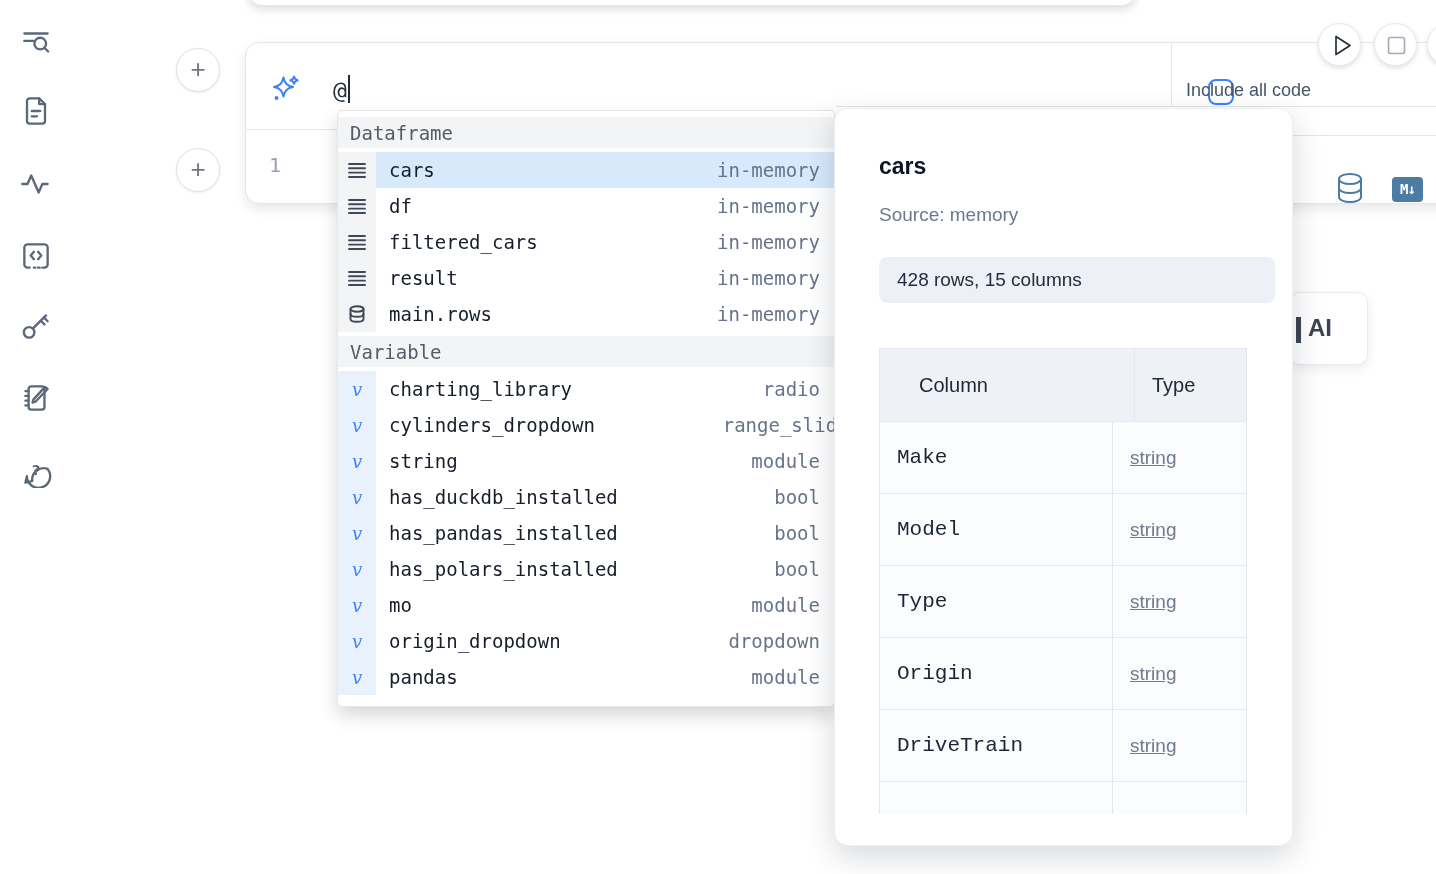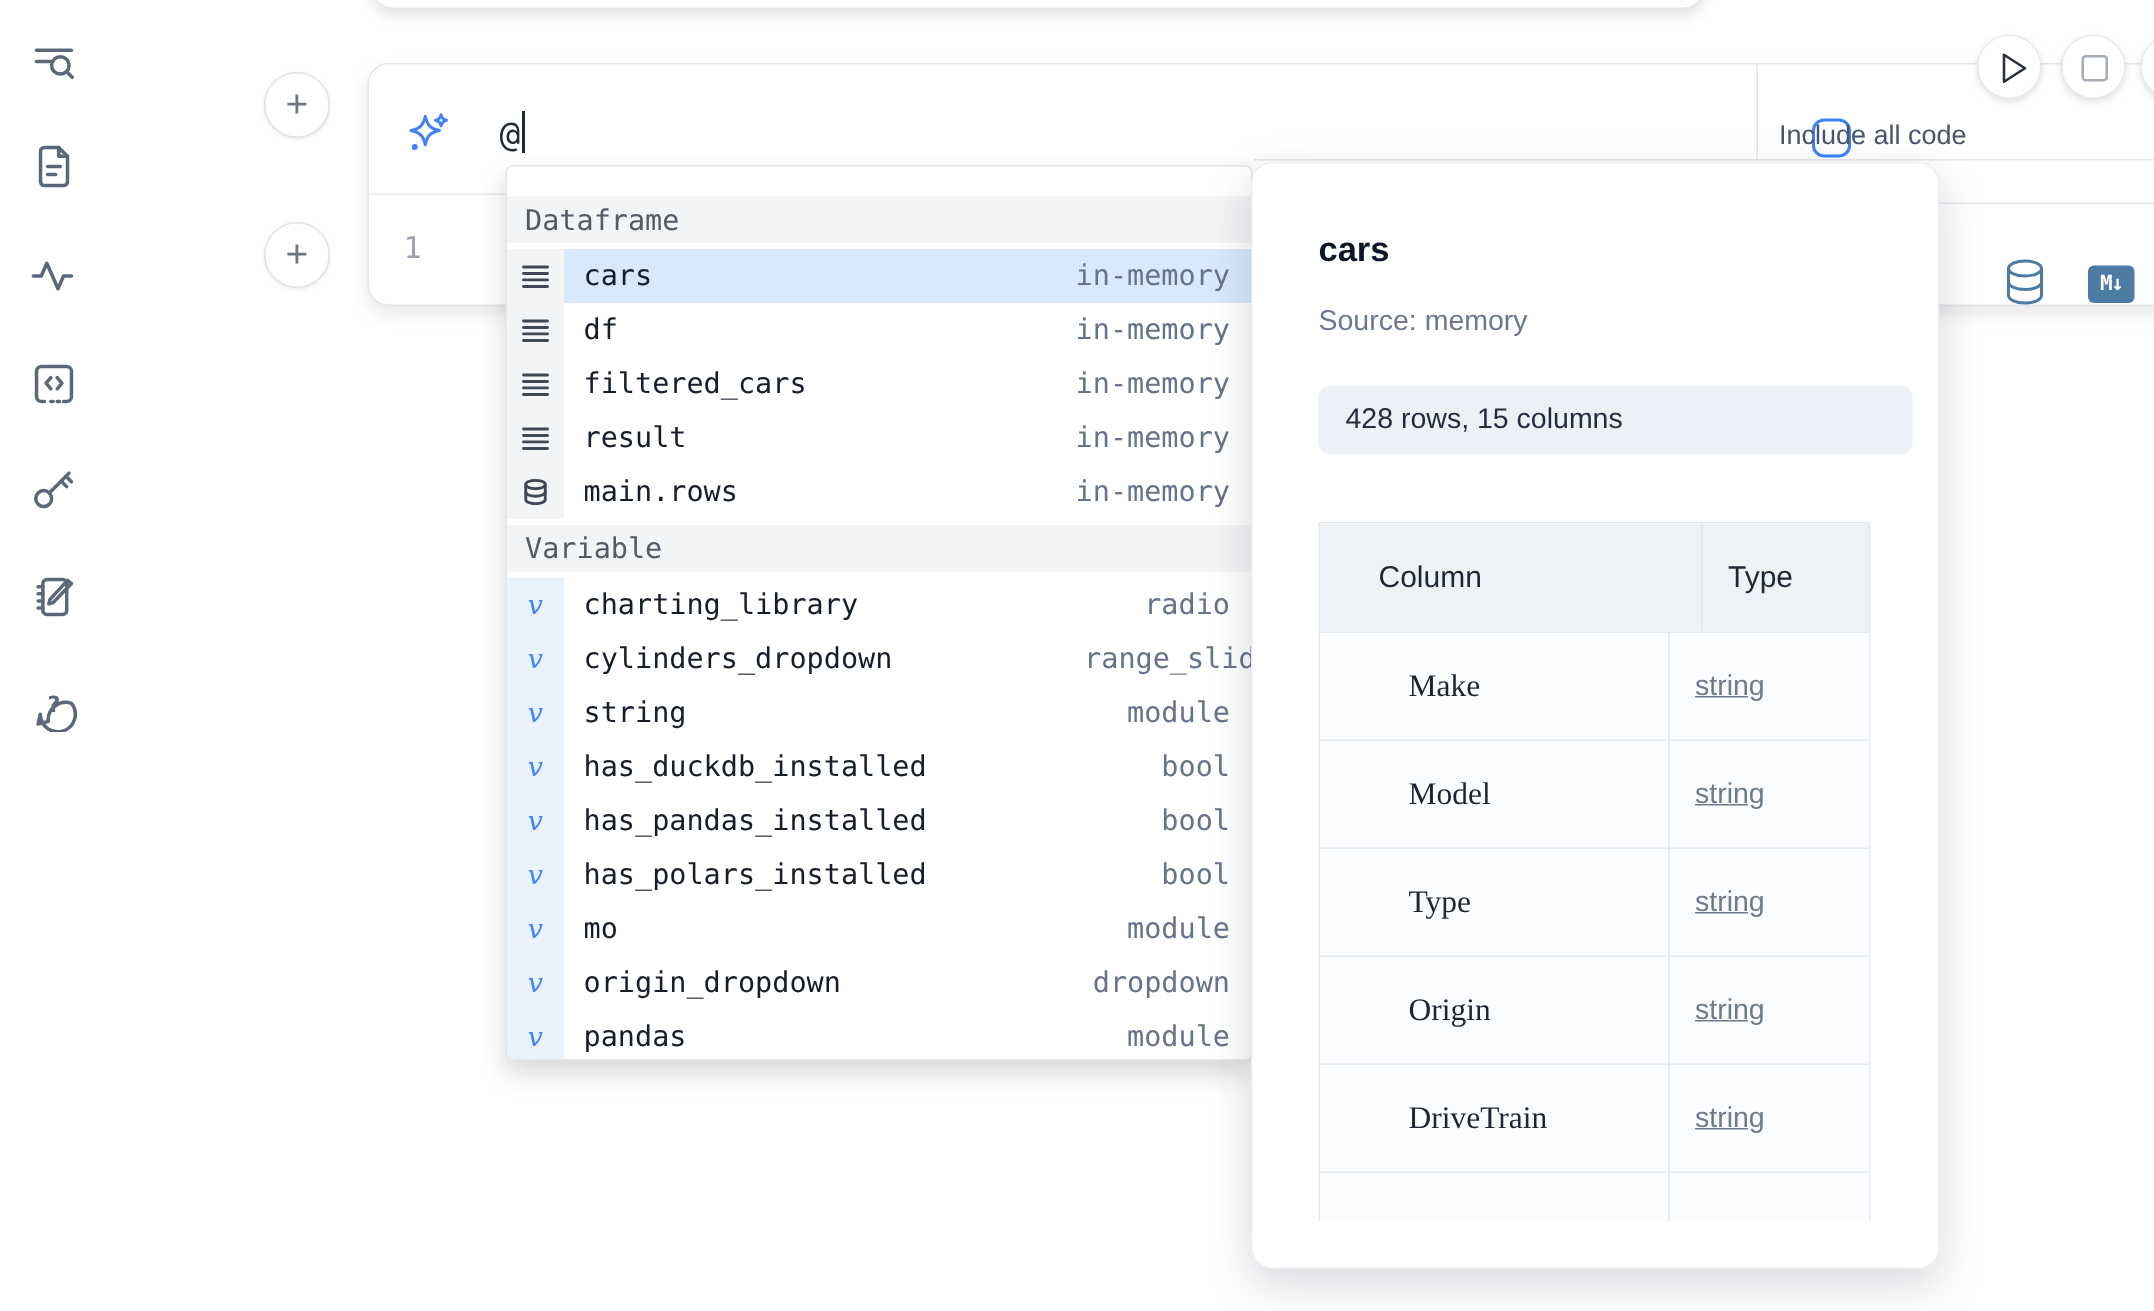--- a/index.html
+++ b/index.html
@@ -46,21 +46,21 @@
            font-weight:bold; font-size:14px; text-align:center; line-height:25px; letter-spacing:-1px; cursor:pointer; }
 
   
   .circ { position:absolute; top:23px; width:43px; height:43px; border-radius:50%; background:#fff;
           border:1px solid #e9e9ec; box-shadow:0 2px 5px rgba(0,0,0,.13); cursor:pointer; }
   .circ svg { position:absolute; left:0; top:0; fill:none; stroke-linejoin:round; stroke-linecap:round; }
 
   
   .ac { position:absolute; left:337px; top:110px; width:498px; height:597px; background:#fff;
         border:1px solid #e7e7ea; border-radius:5px; box-shadow:0 8px 18px rgba(0,0,0,.16);
-        overflow:hidden; z-index:20; padding-top:20px; }
+        overflow:hidden; z-index:20; padding-top:6px; }
   .ac-h { height:31px; background:#f3f4f5; display:flex; align-items:center; padding-left:12px;
           font-family:"DejaVu Sans Mono",monospace; font-size:19px; color:#555b66; margin:4px 0; }
   .ac-h:first-child { margin-top:0; }
   .ac-row { display:flex; align-items:stretch; height:36px; background:#fff; cursor:pointer; }
   .ac-row.sel { background:#d8e9fc; }
   .gut { width:38px; flex:0 0 38px; display:flex; align-items:center; justify-content:center; }
   .gut.g-gray { background:#f3f4f5; }
   .gut.g-blue { background:#e9f1fc; }
   .gut svg { stroke:#3f4854; fill:none; stroke-width:1.9; stroke-linecap:round; }
   .vgl { font-family:"DejaVu Serif", serif; font-style:italic; font-size:18px; color:#4285f4; }
@@ -78,21 +78,21 @@
   .pp-src { position:absolute; left:44px; top:95px; font-size:19px; color:#6b7890; }
   .pp-pill { position:absolute; left:44px; top:148px; width:396px; height:46px; background:#edf1f7;
              border-radius:8px; line-height:46px; padding-left:18px; font-size:19px; color:#232d3f; }
   .pp-tblwrap { position:absolute; left:44px; top:239px; width:368px; height:466px; overflow:hidden; }
   .tbl { width:368px; border:1px solid #e2e7ee; }
   .trow { display:flex; height:72px; background:#fbfcfe; border-top:1px solid #e6eaf0; }
   .trow.head { background:#eef1f6; border-top:none;padding-left:22px; }
   .tc1 { width:233px; border-right:1px solid #e2e7ee; display:flex; align-items:center; padding-left:17px; }
   .tc2 { flex:1; display:flex; align-items:center; padding-left:17px; }
   .th-txt { font-size:20px; color:#1e2737; }
-  .td-col { font-family:Liberation Serif, serif; font-size:21px; color:#1b2534;margin-left:42px; }
+  .td-col { font-family:Liberation Mono, monospace; font-size:21px; color:#1b2534; }
   .td-typ { font-size:19px; color:#6e7a8d;text-decoration:underline; }
   .trow.partial { height:40px; }
 
   
   .ai-card { position:absolute; left:1290px; top:292px; width:78px; height:73px; background:#fff;
              border:1px solid #e8eaef; border-radius:10px; box-shadow:0 4px 12px rgba(0,0,0,.08);
              z-index:25; cursor:pointer; }
   .ai-stub { position:absolute; left:5px; top:24px; width:5px; height:26px; background:#3c4353; }
   .ai-lab { position:absolute; left:17px; top:21px; font-size:24px; font-weight:bold; color:#3c4353; }
 </style>
@@ -195,20 +195,24 @@
         <polygon points="17,12.5 17,30.5 31,21.5" stroke="#252f3e" stroke-width="1.7"></polygon>
       </svg>
   </div>
   <div class="circ" style="left:1374px">
     <svg width="43" height="43" viewBox="0 0 43 43">
         <rect x="13.5" y="13.5" width="16" height="16" rx="2" stroke="#a6adb8" stroke-width="1.7"></rect>
       </svg>
   </div>
   <div class="circ" style="left:1427px"></div>
 
+  <div class="ai-card">
+    <div class="ai-stub"></div>
+    <div class="ai-lab">AI</div>
+  </div>
 
   <div class="ac">
     <div class="ac-h">Dataframe</div>
 
     <div class="ac-row sel">
       <span class="gut g-gray">
           <svg width="18" height="17" viewBox="0 0 18 17">
             <line x1="1" y1="2" x2="17" y2="2"></line>
             <line x1="1" y1="6.3" x2="17" y2="6.3"></line>
             <line x1="1" y1="10.6" x2="17" y2="10.6"></line>

